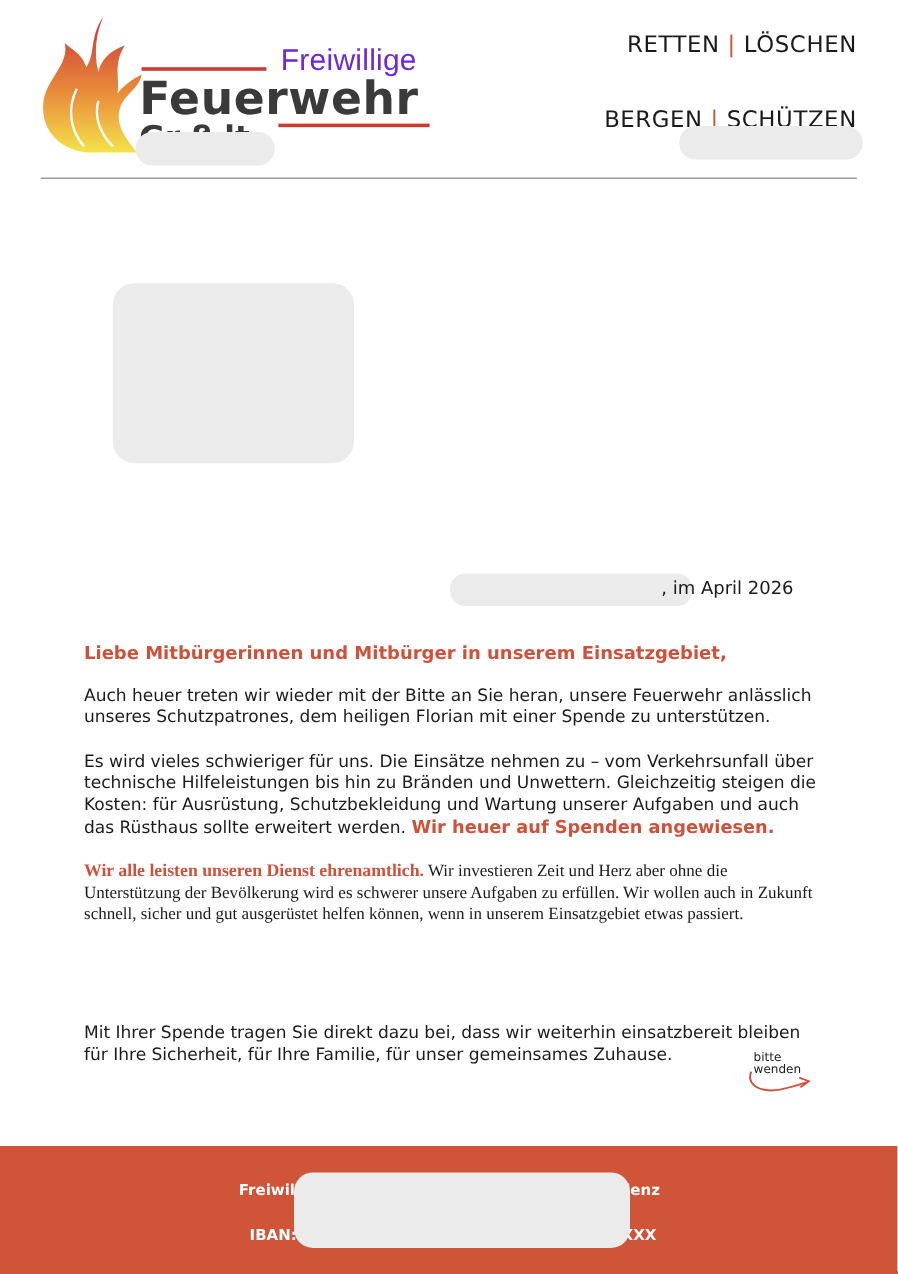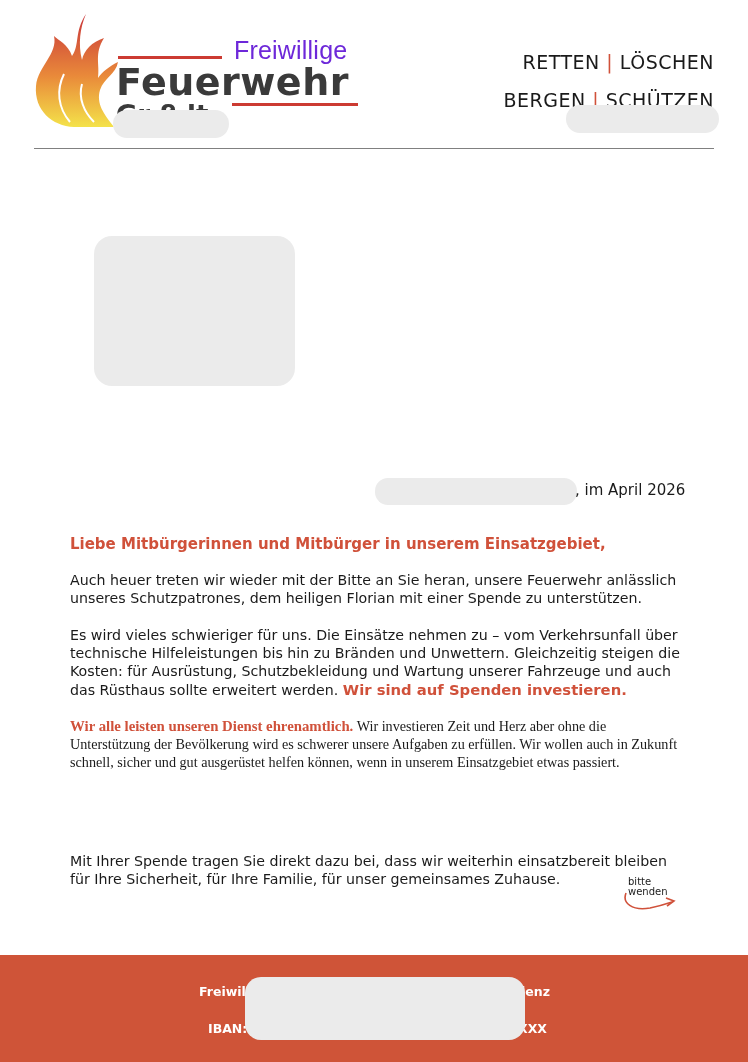--- a/index.html
+++ b/index.html
@@ -39,47 +39,47 @@
     <path d="M48 70 C44 84 50 98 60 108" stroke="#ffffff" stroke-width="2" fill="none"></path>
   </svg>
 </div>
 <div class="abs logo-line1"></div>
 <div class="abs logo-fw1">Freiwillige</div>
 <div class="abs logo-fw2">Feuerwehr</div>
 <div class="abs logo-line2"></div>
 <div class="abs logo-sub">Gr  ß  lt</div>
 <div class="abs redact" style="left:113px;top:110px;width:116px;height:28px;border-radius:14px;"></div>
 
-<div class="abs slogan" style="top:51px;">
+<div class="abs slogan" style="top:26px;">
   <span>RETTEN</span>
   <span class="sep">|</span>
   <span>LÖSCHEN</span>
 </div>
 <div class="abs slogan" style="top:65px;margin-top:24px;">
   <span>BERGEN</span>
   <span class="sep">|</span>
   <span>SCHÜTZEN</span>
 </div>
 <div class="abs redact" style="left:566px;top:105px;width:153px;height:28px;border-radius:14px;"></div>
 
 <div class="abs hr"></div>
 
 <div class="abs redact" style="left:94px;top:236px;width:201px;height:150px;border-radius:18px;"></div>
 
 <div class="abs redact" style="left:375px;top:478px;width:202px;height:27px;border-radius:13px;"></div>
-<div class="abs date" style="left:575px;text-align:right;">, im April 2026</div>
+<div class="abs date" style="left:551px;text-align:right;">, im April 2026</div>
 
 <div class="abs greeting">Liebe Mitbürgerinnen und Mitbürger in unserem Einsatzgebiet,</div>
 
 <div class="abs body-text" style="top:571px;">
   <span>Auch heuer treten wir wieder mit der Bitte an Sie heran, unsere Feuerwehr anlässlich unseres Schutzpatrones, dem heiligen Florian mit einer Spende zu unterstützen.</span>
 </div>
 <div class="abs body-text" style="top:626px;">
-  <span>Es wird vieles schwieriger für uns. Die Einsätze nehmen zu – vom Verkehrsunfall über technische Hilfeleistungen bis hin zu Bränden und Unwettern. Gleichzeitig steigen die Kosten: für Ausrüstung, Schutzbekleidung und Wartung unserer Fahrzeuge und auch das Rüsthaus sollte erweitert werden.</span>
-  <span class="accent" style="font-size:14.8px;">Wir sind auf Spenden investieren.</span>
+  <span>Es wird vieles schwieriger für uns. Die Einsätze nehmen zu – vom Verkehrsunfall über technische Hilfeleistungen bis hin zu Bränden und Unwettern. Gleichzeitig steigen die Kosten: für Ausrüstung, Schutzbekleidung und Wartung unserer Aufgaben und auch das Rüsthaus sollte erweitert werden.</span>
+  <span class="accent" style="font-size:14.8px;">Wir heuer auf Spenden angewiesen.</span>
 </div>
 <div class="abs body-text" style="top:717px;font-family:Liberation Serif, serif;">
   <span class="accent" style="font-size:14.8px;">Wir alle leisten unseren Dienst ehrenamtlich.</span>
   <span>Wir investieren Zeit und Herz aber ohne die Unterstützung der Bevölkerung wird es schwerer unsere Aufgaben zu erfüllen. Wir wollen auch in Zukunft schnell, sicher und gut ausgerüstet helfen können, wenn in unserem Einsatzgebiet etwas passiert.</span>
 </div>
 <div class="abs body-text" style="top:808px;margin-top:44px;">
   <span>Mit Ihrer Spende tragen Sie direkt dazu bei, dass wir weiterhin einsatzbereit bleiben für Ihre Sicherheit, für Ihre Familie, für unser gemeinsames Zuhause.</span>
 </div>
 
 <div class="abs" style="left:628px;top:877px;width:60px;height:36px;">

